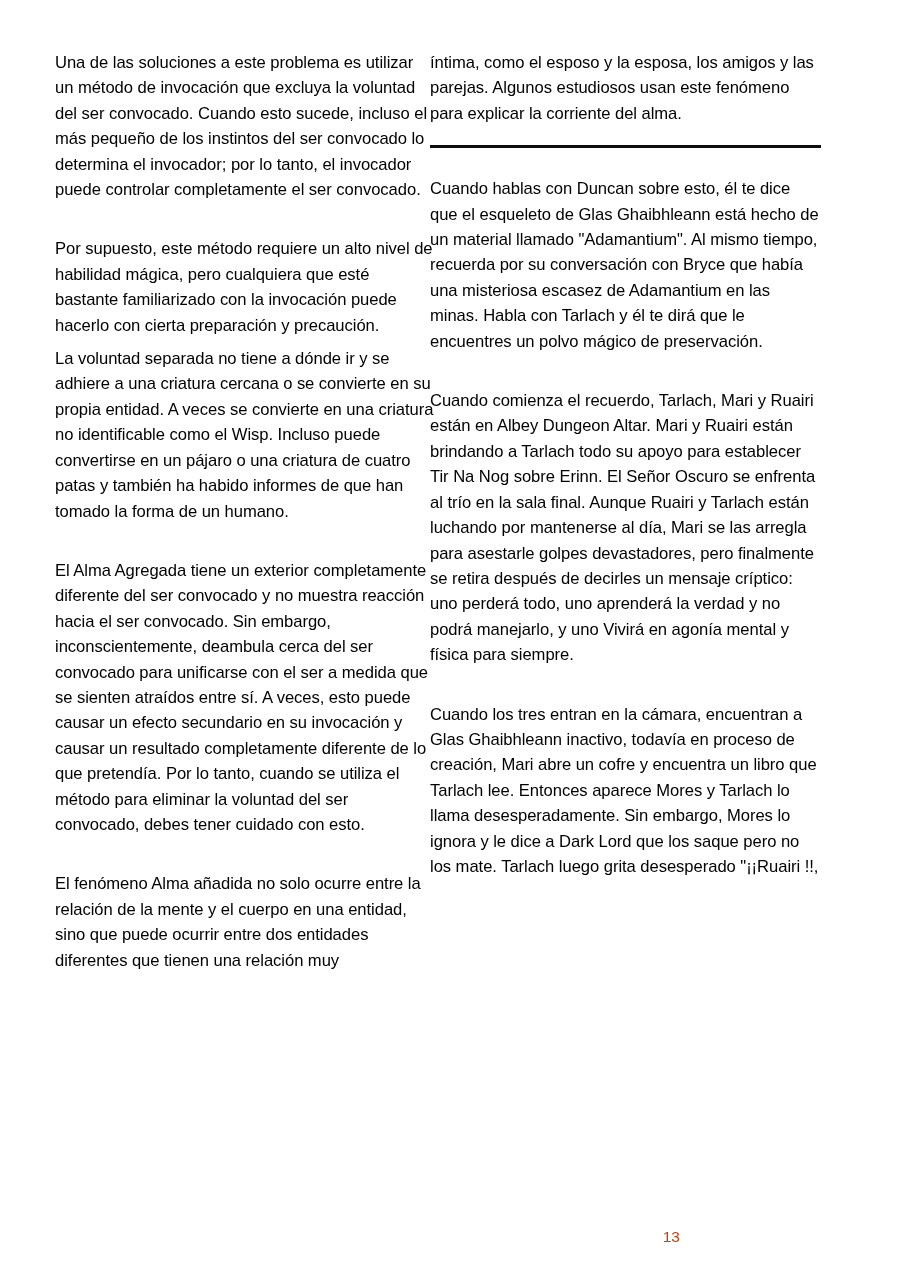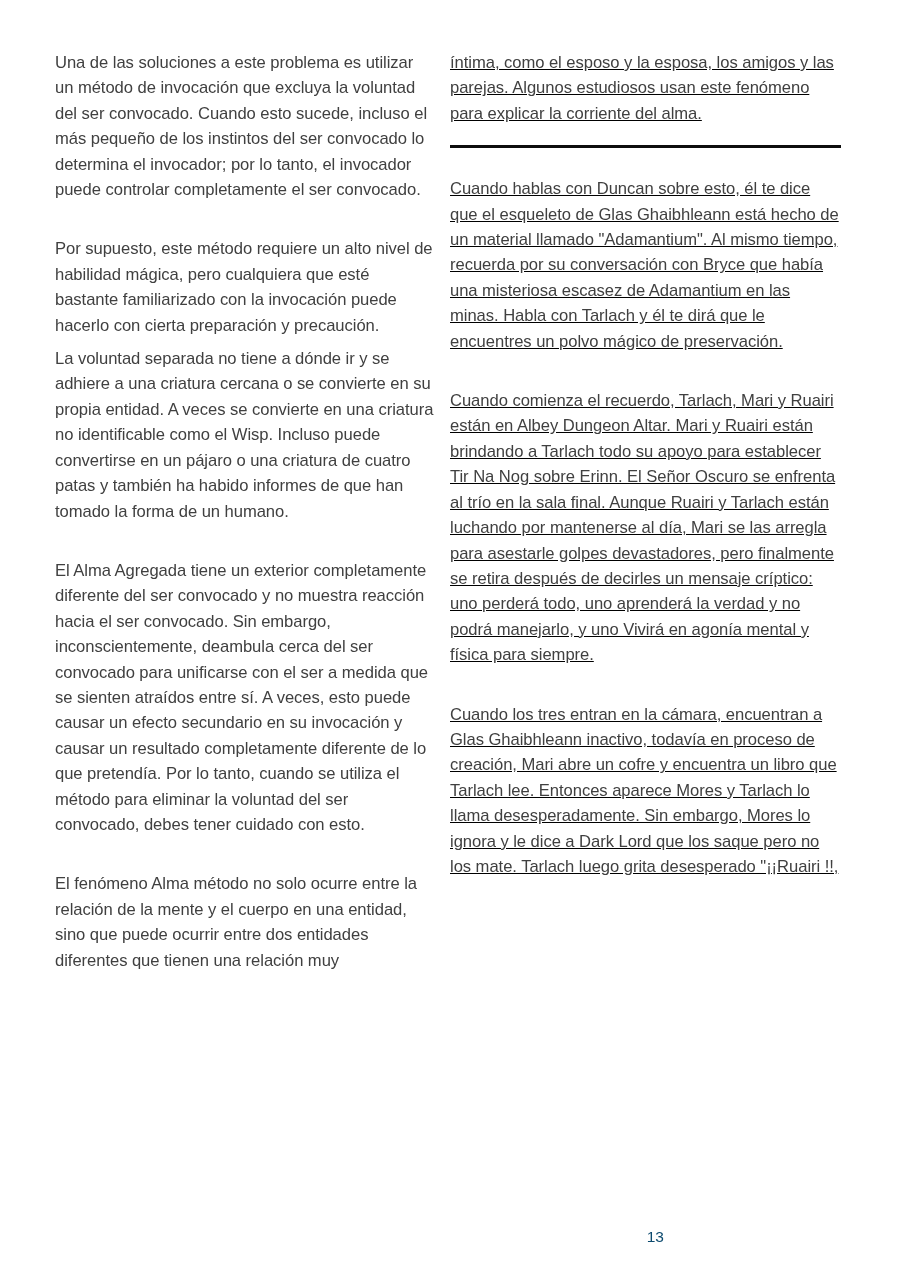--- a/index.html
+++ b/index.html
@@ -18,69 +18,68 @@
   }
   .col {
     position: absolute;
     top: 50px;
   }
   .col-left {
     left: 55px;
     width: 380px;
   }
   .col-right {
-    left: 450px;
+    left: 430px;
     width: 391px;
-    text-decoration: underline;
   }
   p.para {
     margin: 0 0 8px 0;
     font-size: 16.6px;
     line-height: 25.4px;
     letter-spacing: -0.05px;
     text-align: left;
-    color: #404040;
+    color: #000000;
   }
   p.para.gap-big {
     margin-bottom: 34px;
   }
   p.para.gap-none {
     margin-bottom: 0;
   }
   hr.section-rule {
     border: 0;
     height: 3px;
     background: #0d0d0d;
     margin: 19px 0 28px 0;
     width: 391px;
   }
   .page-number {
     position: absolute;
-    left: 0;
+    left: 16px;
     top: 1228px;
     width: 724px;
     text-align: right;
     padding-right: 60px;
     box-sizing: border-box;
     font-size: 15.5px;
     line-height: 18px;
-    color: #0c4a6e;
+    color: #c2410c;
   }
 </style>
 </head>
 <body>
 
 <div class="page">
 
   <div class="col col-left">
       <p class="para gap-big">Una de las soluciones a este problema es utilizar un método de invocación que excluya la voluntad del ser convocado. Cuando esto sucede, incluso el más pequeño de los instintos del ser convocado lo determina el invocador; por lo tanto, el invocador puede controlar completamente el ser convocado.</p>
       <p class="para ">Por supuesto, este método requiere un alto nivel de habilidad mágica, pero cualquiera que esté bastante familiarizado con la invocación puede hacerlo con cierta preparación y precaución.</p>
       <p class="para gap-big">La voluntad separada no tiene a dónde ir y se adhiere a una criatura cercana o se convierte en su propia entidad. A veces se convierte en una criatura no identificable como el Wisp. Incluso puede convertirse en un pájaro o una criatura de cuatro patas y también ha habido informes de que han tomado la forma de un humano.</p>
       <p class="para gap-big">El Alma Agregada tiene un exterior completamente diferente del ser convocado y no muestra reacción hacia el ser convocado. Sin embargo, inconscientemente, deambula cerca del ser convocado para unificarse con el ser a medida que se sienten atraídos entre sí. A veces, esto puede causar un efecto secundario en su invocación y causar un resultado completamente diferente de lo que pretendía. Por lo tanto, cuando se utiliza el método para eliminar la voluntad del ser convocado, debes tener cuidado con esto.</p>
-      <p class="para gap-none">El fenómeno Alma método no solo ocurre entre la relación de la mente y el cuerpo en una entidad, sino que puede ocurrir entre dos entidades diferentes que tienen una relación muy</p>
+      <p class="para gap-none">El fenómeno Alma añadida no solo ocurre entre la relación de la mente y el cuerpo en una entidad, sino que puede ocurrir entre dos entidades diferentes que tienen una relación muy</p>
     </div>
 
   <div class="col col-right">
       <p class="para ">íntima, como el esposo y la esposa, los amigos y las parejas. Algunos estudiosos usan este fenómeno para explicar la corriente del alma.</p>
       <hr class="section-rule" style="background: rgb(13, 13, 13);">
       <p class="para gap-big">Cuando hablas con Duncan sobre esto, él te dice que el esqueleto de Glas Ghaibhleann está hecho de un material llamado "Adamantium". Al mismo tiempo, recuerda por su conversación con Bryce que había una misteriosa escasez de Adamantium en las minas. Habla con Tarlach y él te dirá que le encuentres un polvo mágico de preservación.</p>
       <p class="para gap-big">Cuando comienza el recuerdo, Tarlach, Mari y Ruairi están en Albey Dungeon Altar. Mari y Ruairi están brindando a Tarlach todo su apoyo para establecer Tir Na Nog sobre Erinn. El Señor Oscuro se enfrenta al trío en la sala final. Aunque Ruairi y Tarlach están luchando por mantenerse al día, Mari se las arregla para asestarle golpes devastadores, pero finalmente se retira después de decirles un mensaje críptico: uno perderá todo, uno aprenderá la verdad y no podrá manejarlo, y uno Vivirá en agonía mental y física para siempre.</p>
       <p class="para gap-none">Cuando los tres entran en la cámara, encuentran a Glas Ghaibhleann inactivo, todavía en proceso de creación, Mari abre un cofre y encuentra un libro que Tarlach lee. Entonces aparece Mores y Tarlach lo llama desesperadamente. Sin embargo, Mores lo ignora y le dice a Dark Lord que los saque pero no los mate. Tarlach luego grita desesperado "¡¡Ruairi !!,</p>
     </div>
 

